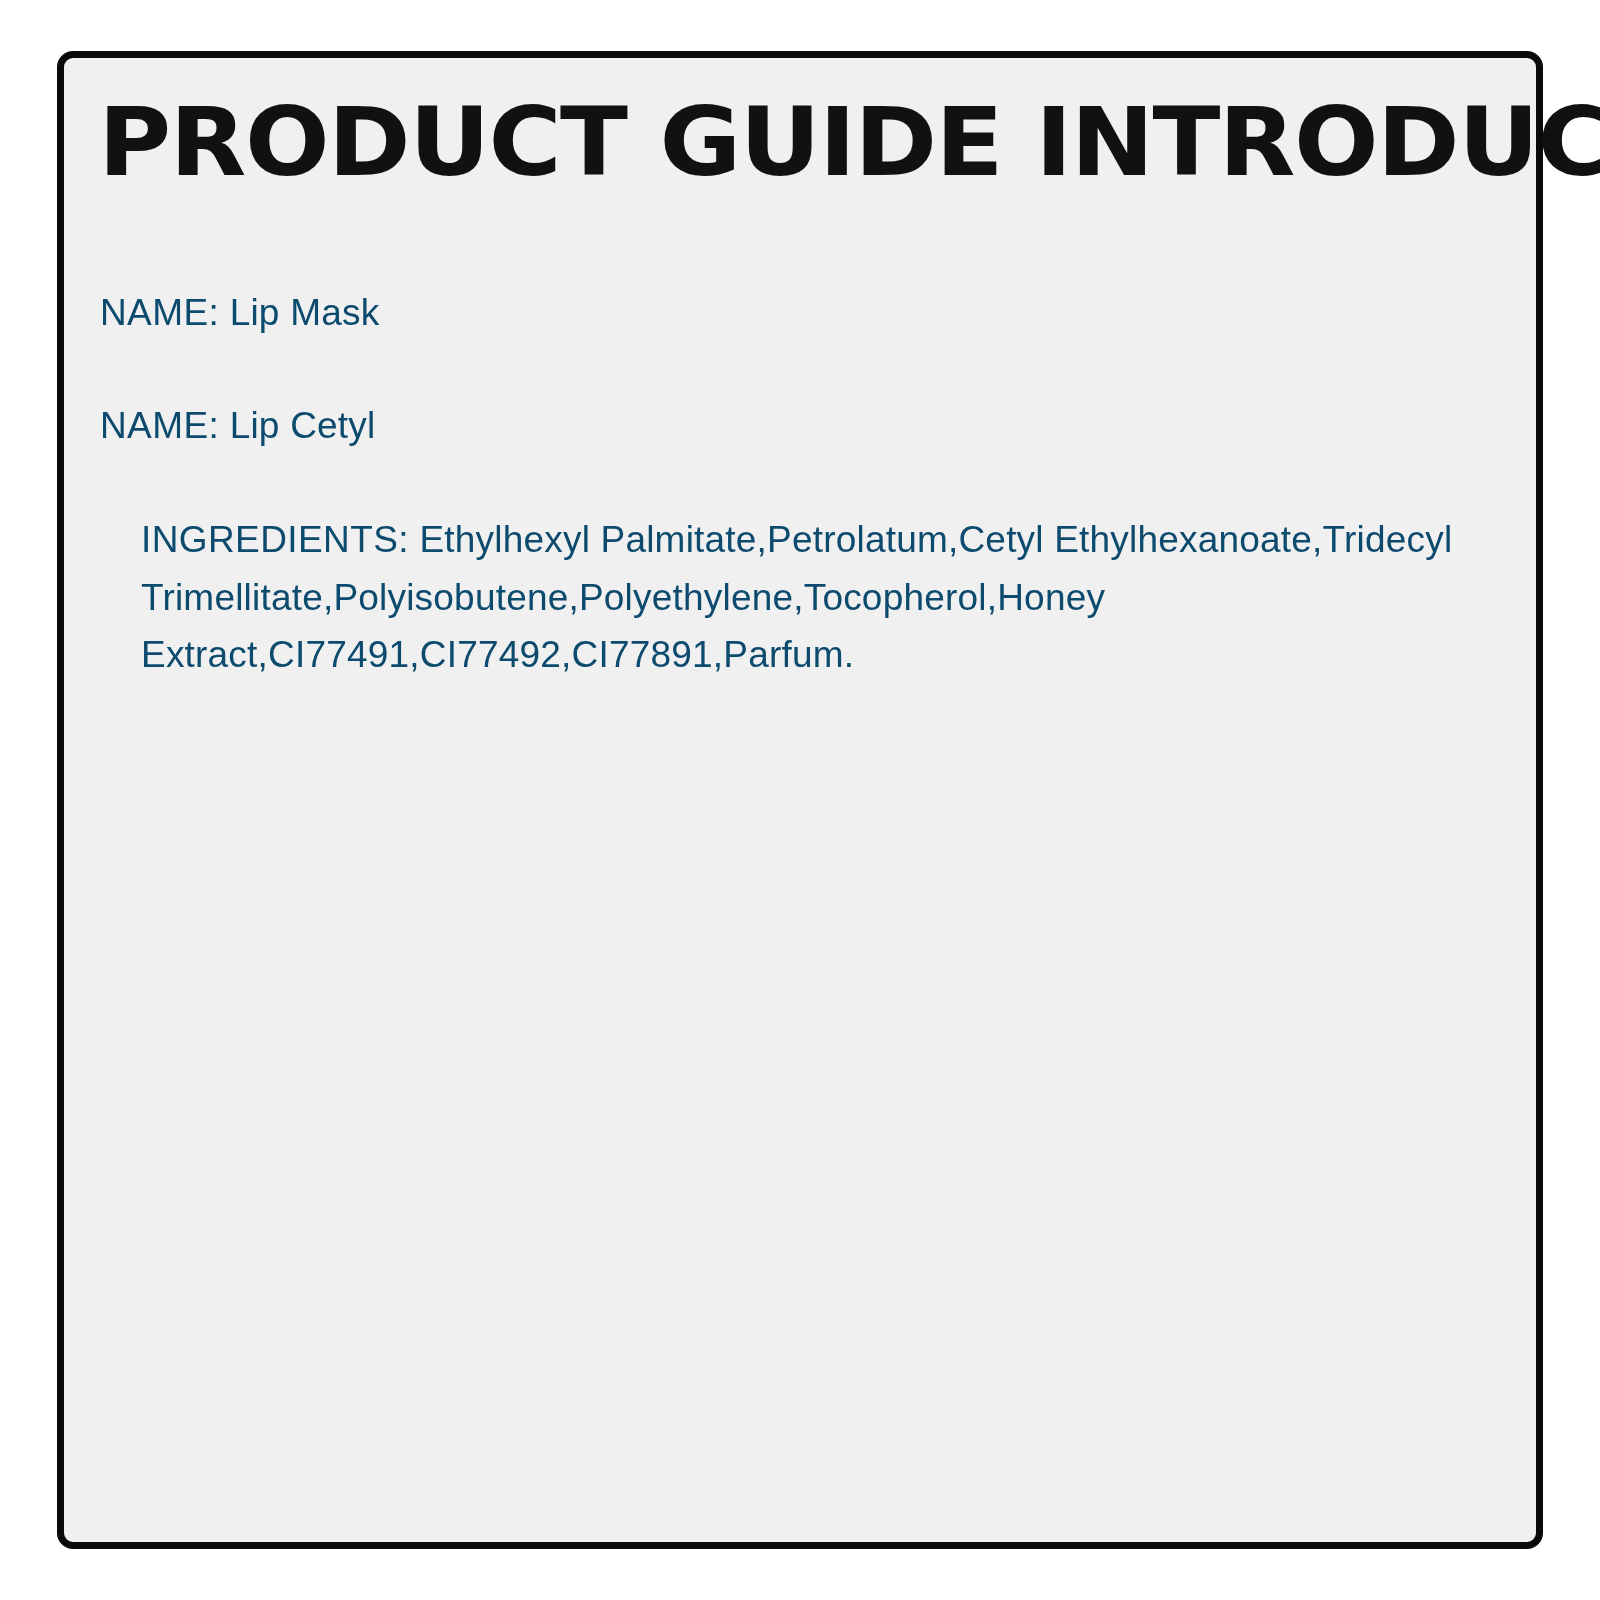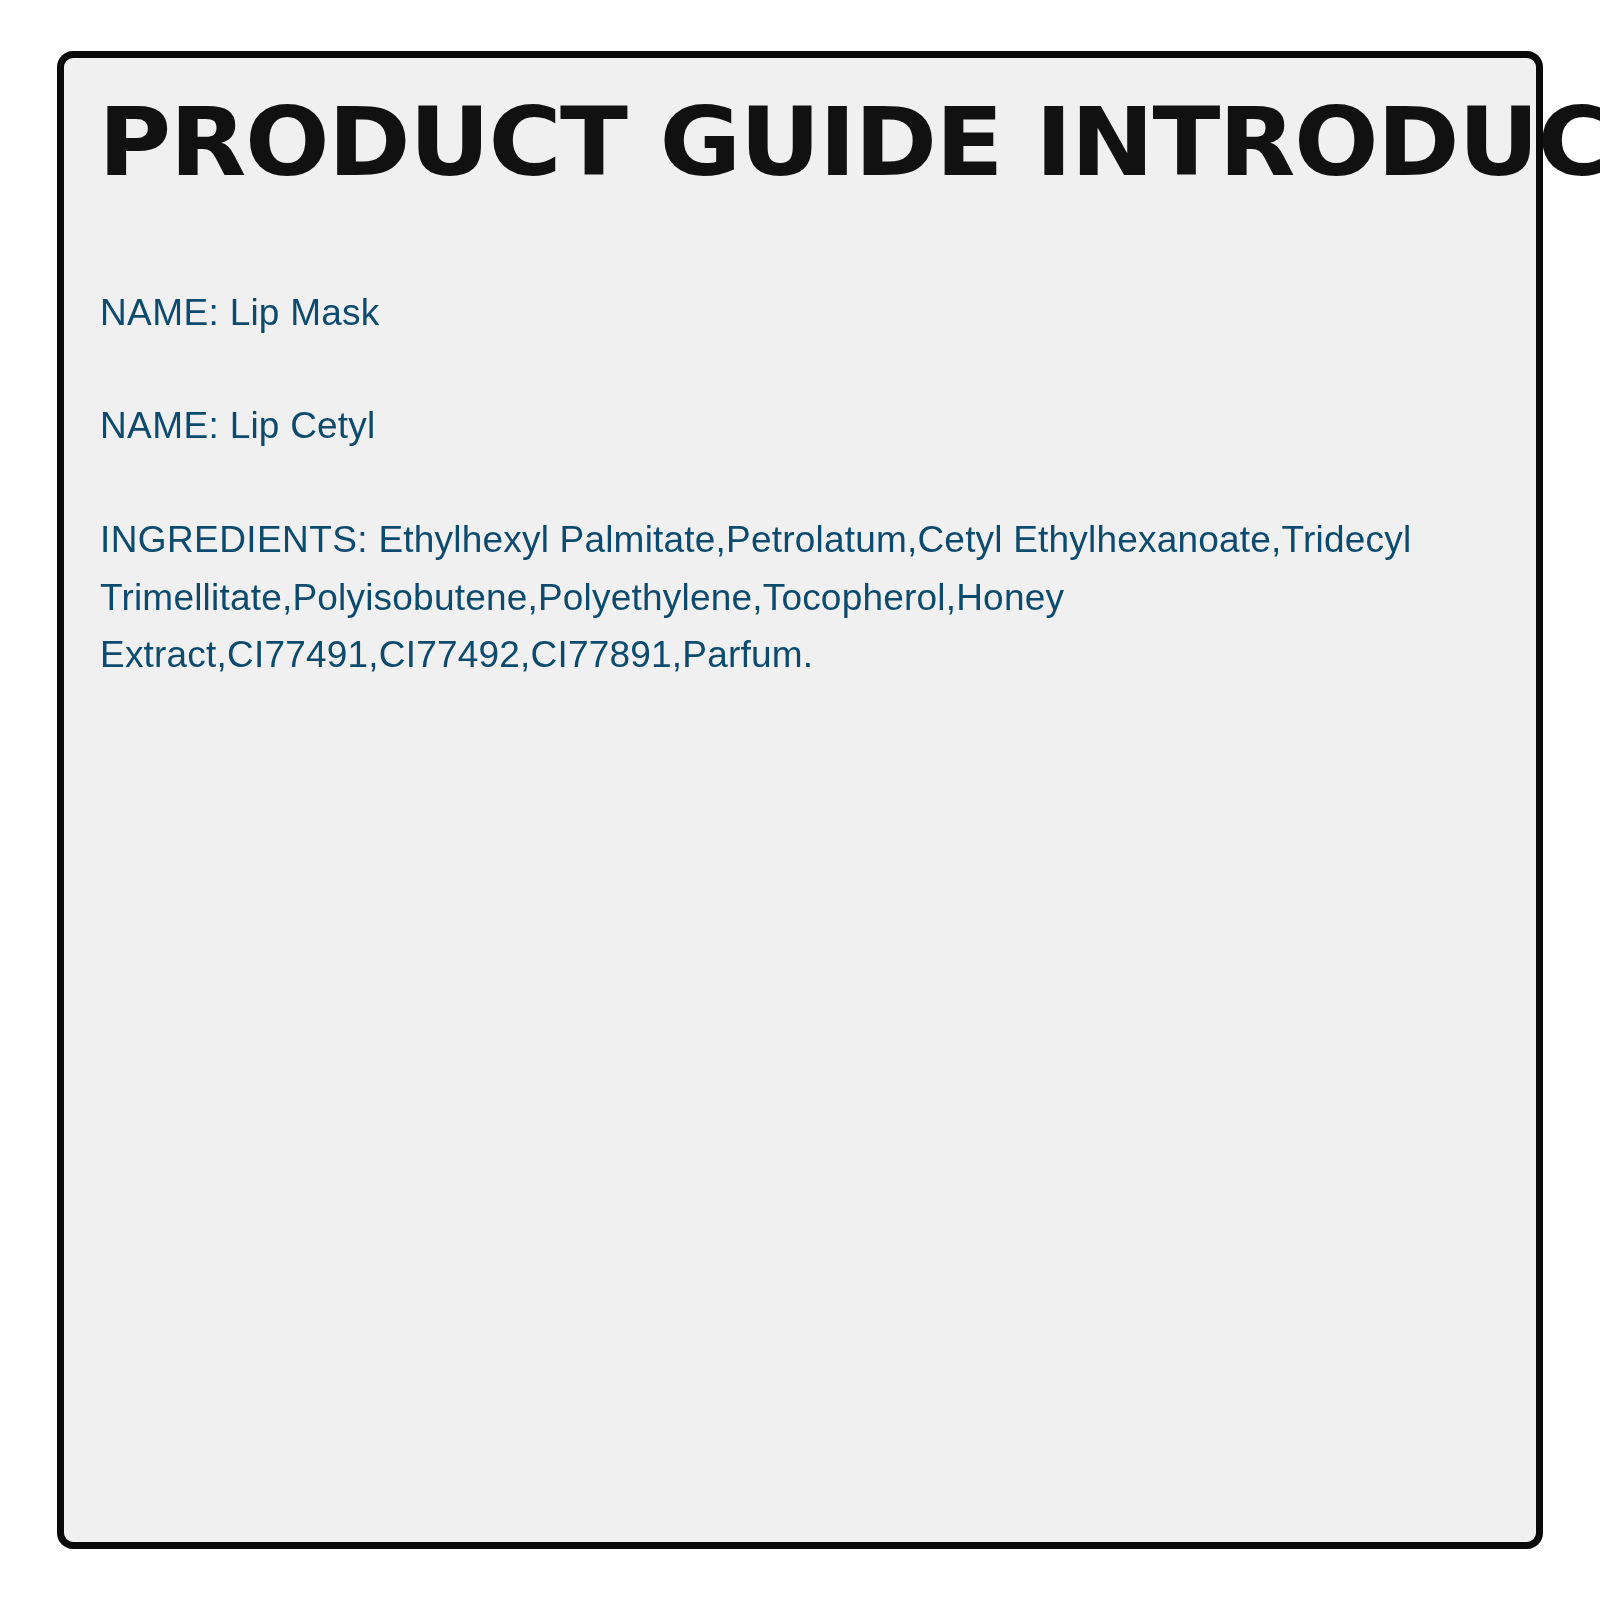--- a/index.html
+++ b/index.html
@@ -56,20 +56,21 @@
   }
   .field .label {
     letter-spacing: 0.4px;
   }
   .field .value {
     letter-spacing: 0.2px;
   }
   .ingredients {
     max-width: 1375px;
     line-height: 1.55;
+    margin-left: 41px;
   }
 </style>
 </head>
 <body>
 
 <div class="card">
   <div class="inner">
 
     <h1 class="title">PRODUCT GUIDE INTRODUCTION</h1>
 

